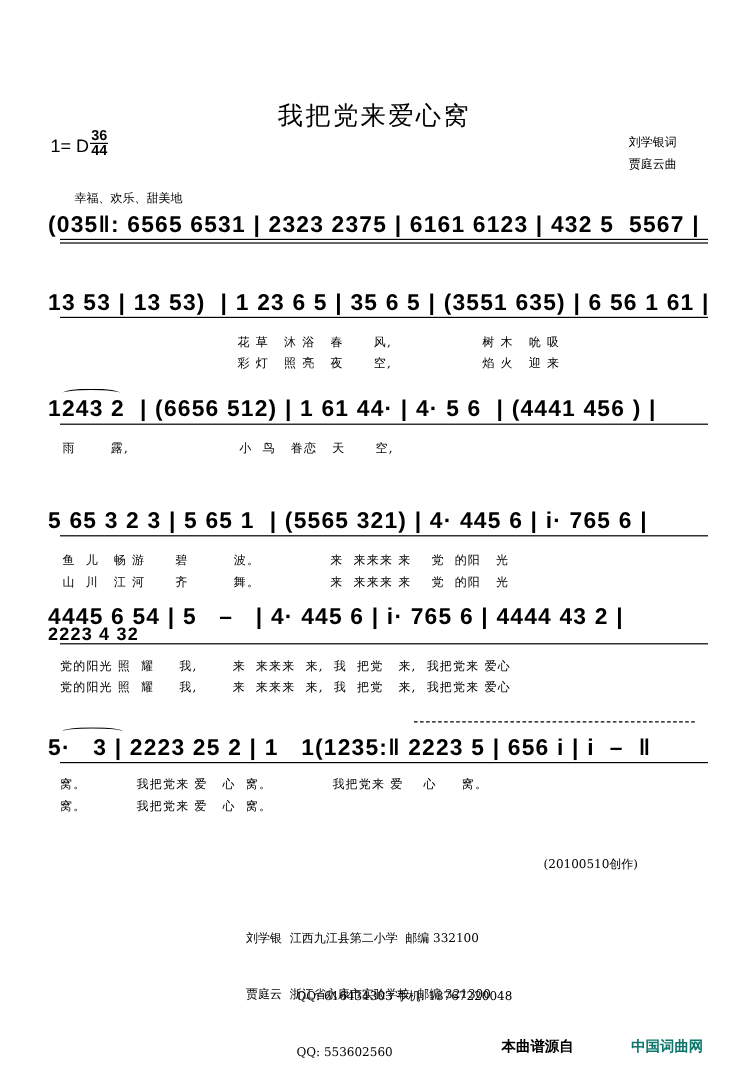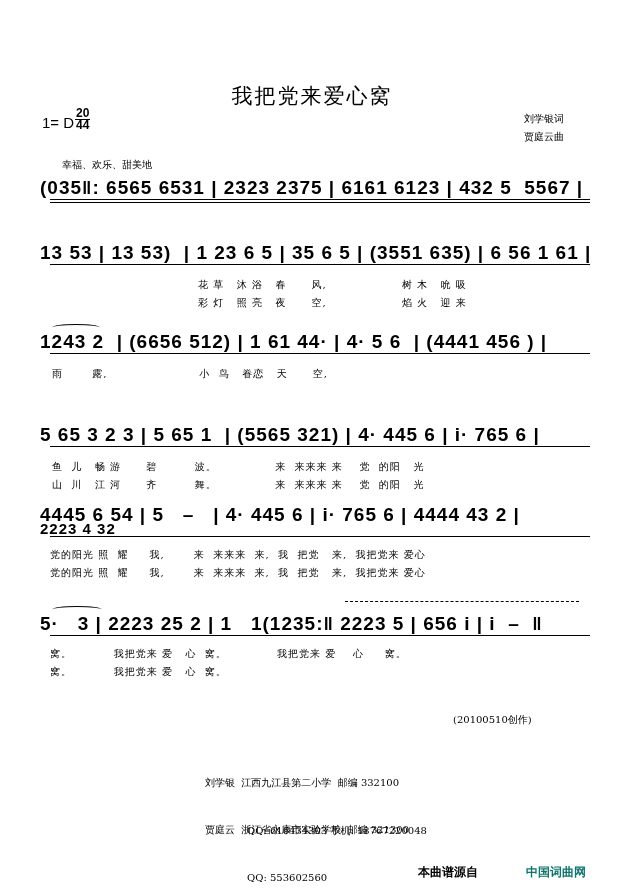--- a/index.html
+++ b/index.html
@@ -21,21 +21,21 @@
   .dashed { position:absolute; left:345px; top:601px; width:234px; border-top:1px dashed #000; }
 </style>
 </head>
 <body>
 
 <div class="title">我把党来爱心窝</div>
 
 <div class="key">
   <span>1= D</span>
   <span class="frac">
-    <span class="num">20</span>
+    <span class="num">36</span>
     <span>44</span>
   </span>
 </div>
 
 <div class="credit" style="top:112px">刘学银词</div>
 <div class="credit" style="top:130px">贾庭云曲</div>
 
 <div class="tempo">幸福、欢乐、甜美地</div>
 
 <div class="row" style="top:176px">

